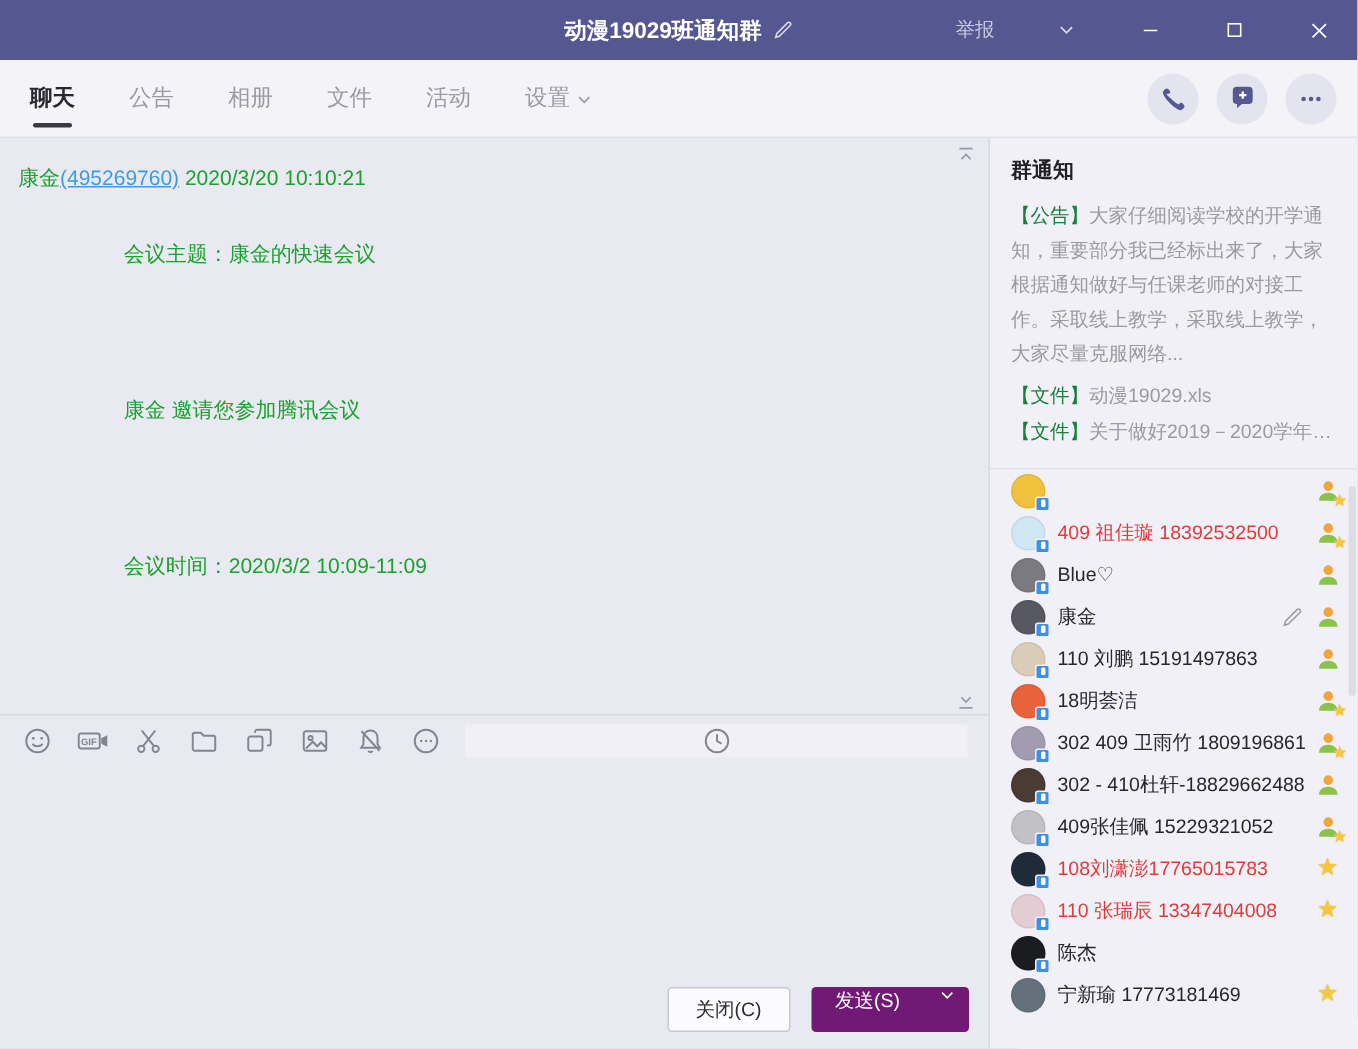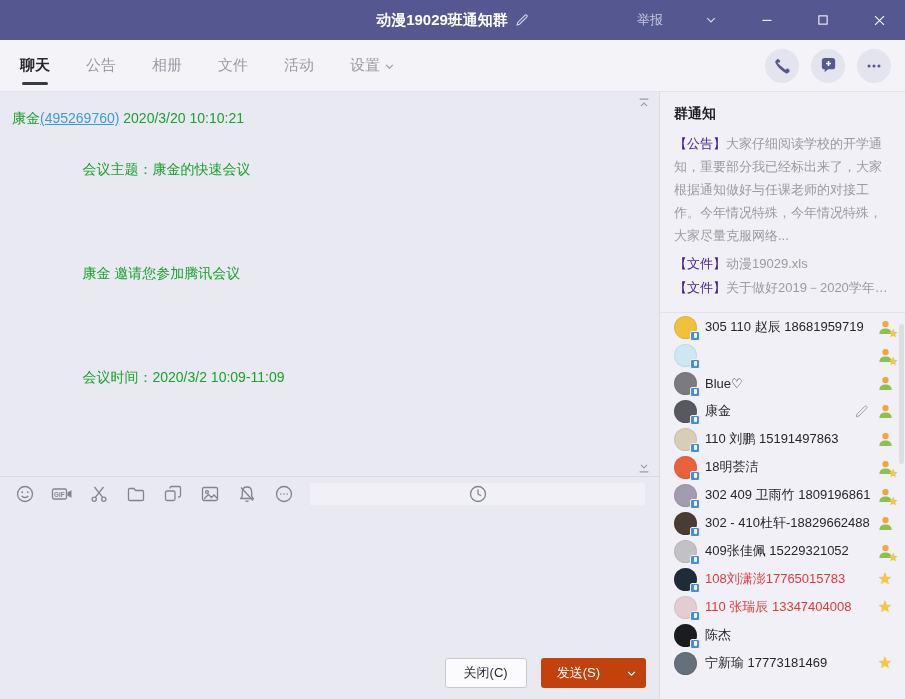--- a/index.html
+++ b/index.html
@@ -39,30 +39,30 @@
   .line[data-type="blank"] { height:14px; line-height:14px; }
 
   
   .splitter { height:16px; display:flex; justify-content:flex-end; align-items:center; padding-right:8px; color:#9a9aa4; }
   .toolbar { height:34px; border-top:1px solid #d8d8e0; display:flex; align-items:center; gap:15px; padding:0 14px; color:#84848e; }
   .tool { width:22px; height:22px; display:flex; align-items:center; justify-content:center; cursor:pointer; }
   .tool.right { margin-left:auto; }
   .input-area { flex:1; cursor:text; }
   .footer { height:52px; display:flex; justify-content:flex-end; align-items:center; gap:14px; padding:0 13px; }
   .btn-close { height:30px; padding:0 18px; background:#fbfbfd; border:1px solid #c8c8d0; border-radius:3px; font-size:13px; color:#2b2b33; cursor:pointer; font-family:inherit; }
-  .btn-send { height:30px; display:flex; align-items:center; background:#c2410c; border:none; border-radius:3px; color:#fff; cursor:pointer; font-family:inherit; padding:0; }
+  .btn-send { height:30px; display:flex; align-items:flex-start; background:#701a75; border:none; border-radius:3px; color:#fff; cursor:pointer; font-family:inherit; padding:0; }
   .btn-send .lbl { display:flex; align-items:center; padding:0 16px; font-size:13px; }
   .btn-send .sep { width:1px; background:rgba(255,255,255,.35); margin:6px 0; }
   .btn-send .caret { display:flex; align-items:center; padding:0 9px; }
 
   
   .notice { padding:13px 14px 8px 14px; }
   .n-title { font-size:14px; font-weight:bold; color:#1f1f27; margin-bottom:9px; cursor:pointer; }
   .n-text { font-size:13px; line-height:23px; color:#9a9aa2; margin-bottom:5px; }
-  .tag { color:#4c1d95; }
+  .tag { color:#15803d; }
   .file-line { font-size:13px; line-height:24px; color:#9a9aa2; white-space:nowrap; overflow:hidden; text-overflow:ellipsis; cursor:pointer; }
   .panel-divider { height:1px; background:#e2e2ea; margin:4px 0 0; }
 
   
   .m-head { height:36px; display:flex; align-items:center; padding:0 12px 0 14px; }
   .m-title { font-size:14px; font-weight:bold; color:#1f1f27; }
   .m-icons { margin-left:auto; display:flex; gap:12px; color:#8a8a92; }
   .m-icons span { cursor:pointer; display:flex; }
   .m-list { flex:1; overflow:hidden; }
   .m-row { height:28px; display:flex; align-items:center; padding:0 10px 0 14px; cursor:pointer; }
@@ -287,52 +287,52 @@
                 <path d="M3 5.5l5 5 5-5"></path>
               </svg>
           </span>
         </button>
       </div>
     </div>
 
     <div class="right">
       <div class="notice">
         <div class="n-title">群通知</div>
-        <p class="n-text"><span class="tag">【公告】</span><span>大家仔细阅读学校的开学通知，重要部分我已经标出来了，大家根据通知做好与任课老师的对接工作。今年情况特殊，今年情况特殊，大家尽量克服网络...</span></p>
+        <p class="n-text"><span class="tag">【公告】</span><span>大家仔细阅读学校的开学通知，重要部分我已经标出来了，大家根据通知做好与任课老师的对接工作。采取线上教学，采取线上教学，大家尽量克服网络...</span></p>
         <div>
 
         <div class="file-line"><span class="tag">【文件】</span><span>动漫19029.xls</span></div>
             <div class="file-line"><span class="tag">【文件】</span><span>关于做好2019－2020学年第2...</span></div>
           </div>
       </div>
       <div class="panel-divider"></div>
 
 
       <div class="m-list">
 
       <div class="m-row">
             <span class="avatar" style="background: rgb(240, 193, 60);">
               <span class="ph-badge"></span>
             </span>
-            <span class="name">305 110 赵辰 18681959719</span>
             <span class="m-spacer"></span>
 
             <span class="badge">
               <svg width="17" height="17" viewBox="0 0 16 16">
                 <circle cx="8" cy="4.8" r="3" fill="#f2a53d"></circle>
                 <path d="M2.2 14c0-3.4 2.6-5.1 5.8-5.1s5.8 1.7 5.8 5.1z" fill="#8bc34a"></path>
               </svg>
               <span class="star-small">★</span>
             </span>
 
           </div>
           <div class="m-row">
             <span class="avatar" style="background: rgb(207, 231, 242);">
               <span class="ph-badge"></span>
             </span>
+            <span class="name red">409 祖佳璇 18392532500</span>
             <span class="m-spacer"></span>
 
             <span class="badge">
               <svg width="17" height="17" viewBox="0 0 16 16">
                 <circle cx="8" cy="4.8" r="3" fill="#f2a53d"></circle>
                 <path d="M2.2 14c0-3.4 2.6-5.1 5.8-5.1s5.8 1.7 5.8 5.1z" fill="#8bc34a"></path>
               </svg>
               <span class="star-small">★</span>
             </span>
 

